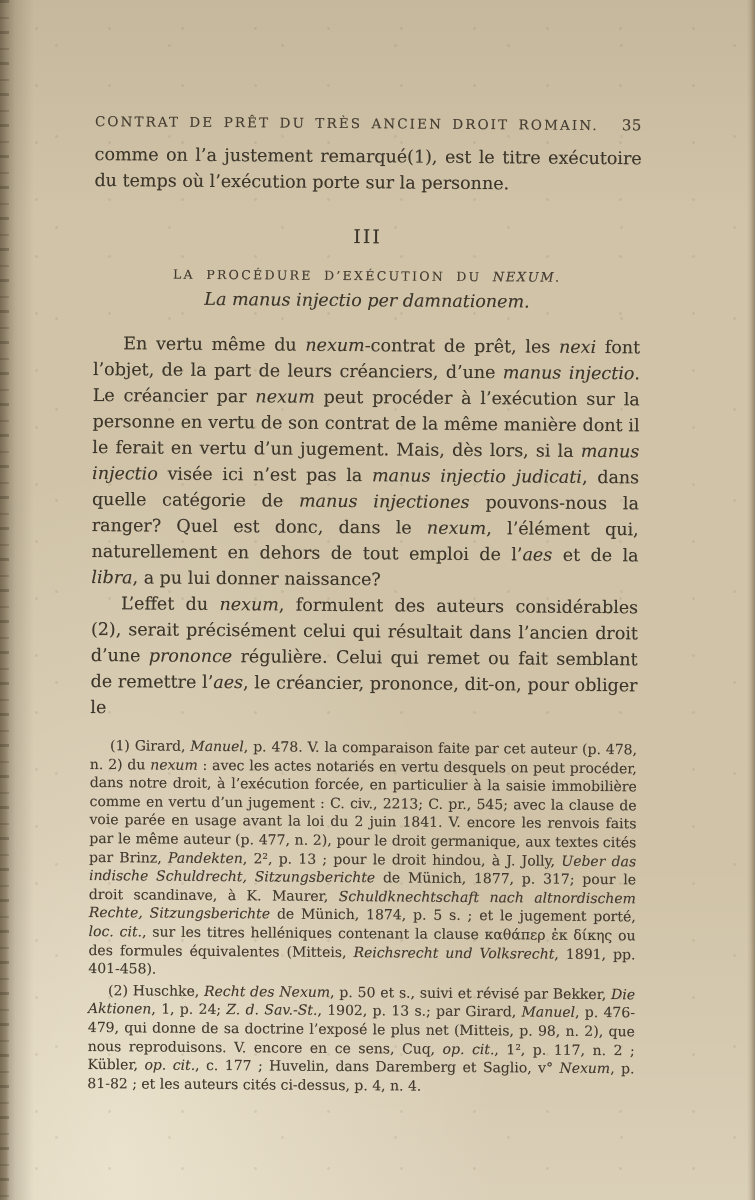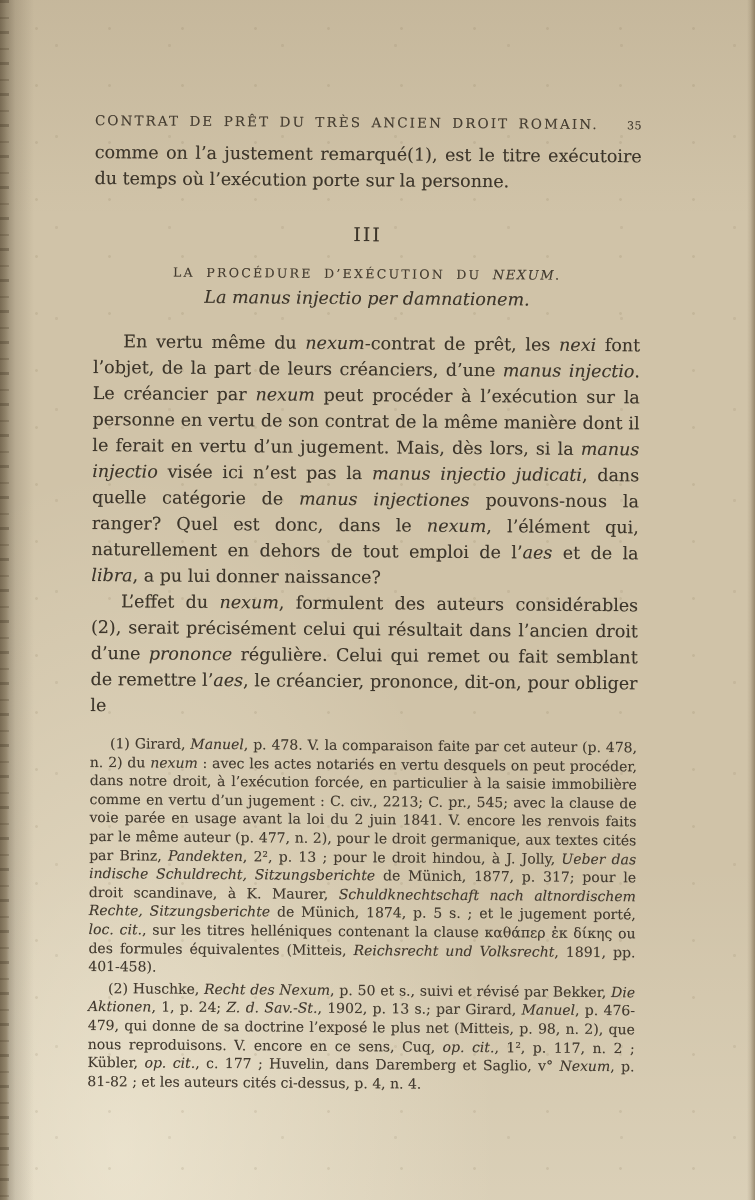--- a/index.html
+++ b/index.html
@@ -39,21 +39,21 @@
     position: absolute; left: 95px; top: 112px; width: 547px;
     transform: rotate(0.45deg);
     transform-origin: top left;
     text-shadow: 0.2px 0.2px 0 rgba(58,48,36,0.35);
   }
   .header {
     display: flex; justify-content: space-between; align-items: baseline;
     font-size: 13.5px; letter-spacing: 2.1px; word-spacing: 3px;
     color: #453d31; white-space: nowrap;
   }
-  .header .pagenum { font-size: 11px; letter-spacing: 0.5px; }
+  .header .pagenum { font-size: 15px; letter-spacing: 0.5px; }
   .intro {
     margin: 11px 0 0;
     font-size: 17.5px; line-height: 26px; text-align: justify;
   }
   .sec-num { margin-top: 30px; text-align: center; font-size: 19px; letter-spacing: 2px; }
   .sec-title {
     margin-top: 21px; text-align: center;
     font-size: 12.5px; letter-spacing: 2.3px; word-spacing: 5px;
     color: #443c30; white-space: nowrap;
   }

